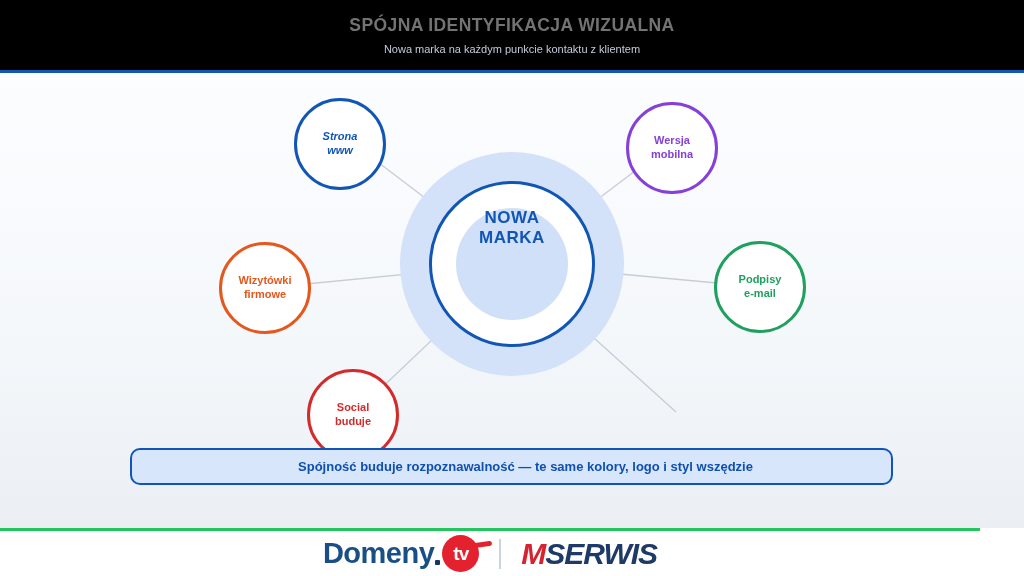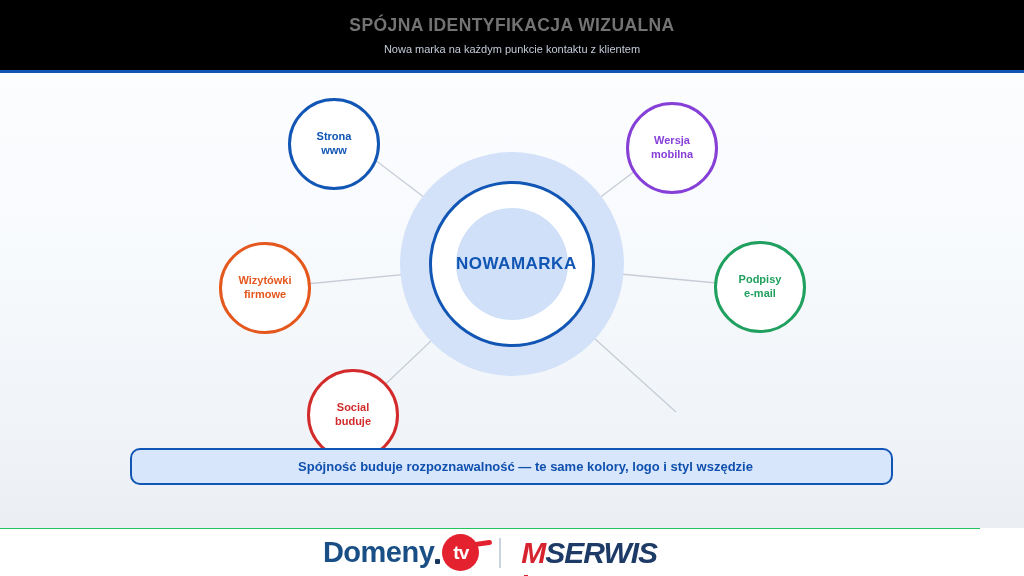--- a/index.html
+++ b/index.html
@@ -22,47 +22,47 @@
   }
   .connections{position:absolute;top:0;left:0;pointer-events:none;}
   .circle{position:absolute;border-radius:50%;box-sizing:border-box;}
   .halo{left:400px;top:79px;width:224px;height:224px;background:#d4e2f9;}
   .center-ring{
     left:429px;top:108px;width:166px;height:166px;background:#fff;
     border:3px solid #1156b4;
   }
   .center-core{
     left:456px;top:135px;width:112px;height:112px;background:#cfe0f8;
-    display:flex;flex-direction:row;align-items:center;justify-content:space-between;
+    display:flex;flex-direction:column;align-items:center;justify-content:flex-start;
     color:var(--accent,#1156b4);font-weight:bold;font-size:17px;line-height:1.18;
     letter-spacing:.5px;text-align:center;
   }
   .node{
     width:92px;height:92px;background:#fff;
     border:3px solid var(--accent);color:var(--accent);
     display:flex;flex-direction:column;align-items:center;justify-content:center;
     font-weight:bold;font-size:11px;line-height:1.25;text-align:center;z-index:2;
   }
-  .node-1{left:288px;top:25px;}
+  .node-1{left:294px;top:25px;font-style:italic;}
   .node-2{left:626px;top:29px;}
   .node-3{left:219px;top:169px;}
   .node-4{left:714px;top:168px;}
   .node-5{left:307px;top:296px;}
   .node-6{left:630px;top:293px;}
   
   .callout{
     position:absolute;left:130px;top:375px;width:763px;height:37px;z-index:5;
     background:#d8e6fb;border:2px solid #1156b4;border-radius:10px;box-sizing:border-box;
     display:flex;align-items:center;justify-content:center;
     color:#0f50ae;font-weight:bold;font-size:13px;padding-left:28px;
   }
   
   .footer{
     position:absolute;left:0;bottom:0;width:980px;height:48px;background:#fff;
-    border-top:1px solid #22c55e;box-sizing:border-box;
+    border-top:3px solid #22c55e;box-sizing:border-box;
     display:flex;align-items:center;justify-content:center;margin-top:42px;
   }
   .domeny-logo{display:flex;align-items:center;}
   .domeny-name{color:#1a4f85;font-size:29px;font-weight:bold;letter-spacing:-.5px;}
   .domeny-dot{width:5px;height:5px;background:#17355e;border-radius:1px;align-self:flex-end;margin:0 2px 7px 1px;}
   .tv-badge{
     position:relative;width:37px;height:37px;border-radius:50%;background:#e3212f;
     display:flex;align-items:center;justify-content:center;
     color:#fff;font-size:19px;font-weight:bold;letter-spacing:-1px;text-align:right;
   }

